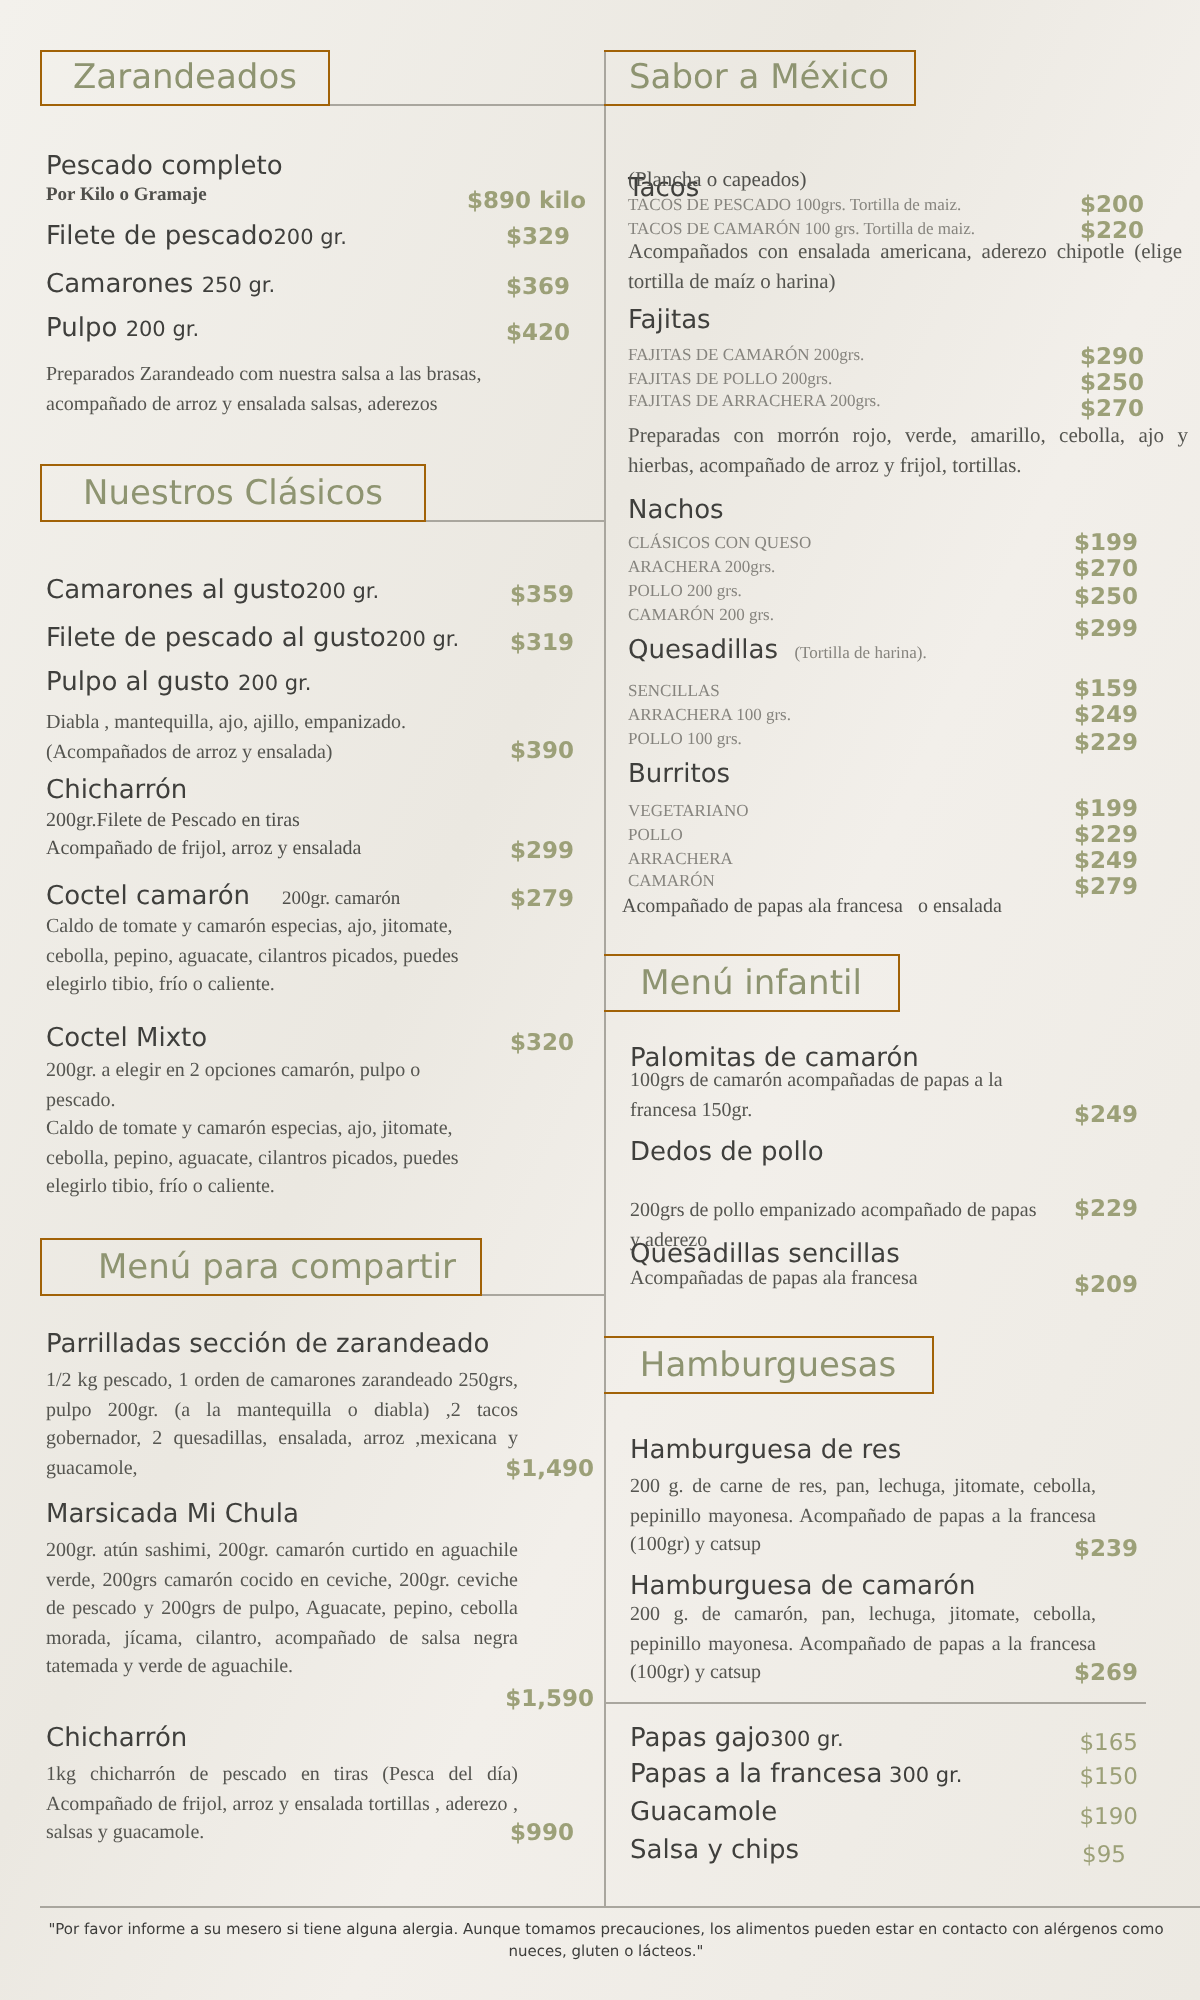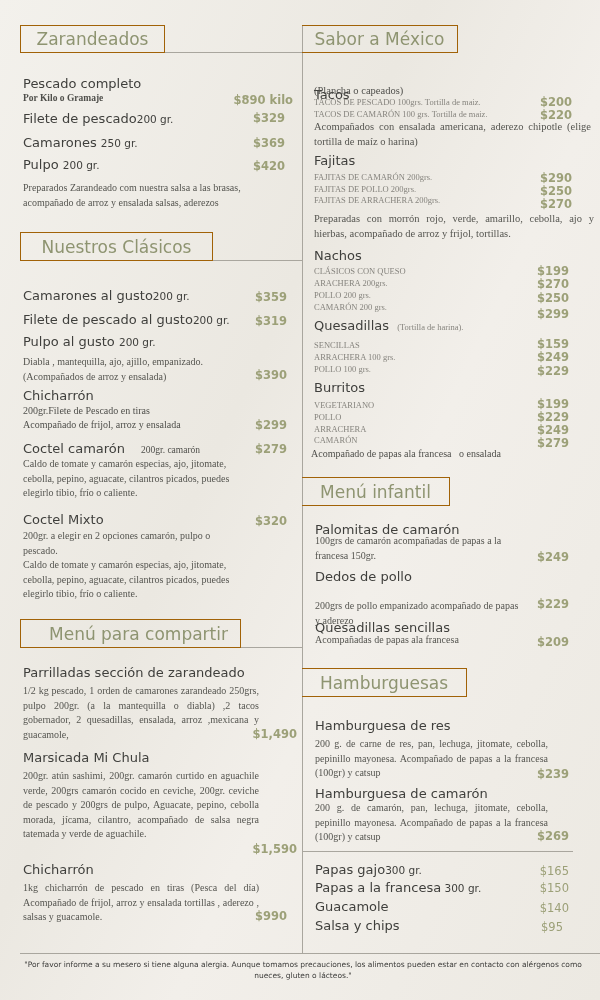--- a/index.html
+++ b/index.html
@@ -171,18 +171,18 @@
 
 <div class="hline" style="left:302px; top:851px; width:271px;"></div>
 
 <div class="abs title" style="left:315px; top:862px;"><span>Papas gajo</span><span class="w">300 gr.</span></div>
 <div class="abs price" style="right:31px; top:864px; font-weight:normal;">$165</div>
 
 <div class="abs title" style="left:315px; top:880px;"><span>Papas a la francesa</span><span class="w" style="white-space:pre;"> 300 gr.</span></div>
 <div class="abs price" style="right:31px; top:881px; font-weight:normal;">$150</div>
 
 <div class="abs title" style="left:315px; top:899px;">Guacamole</div>
-<div class="abs price" style="right:31px; top:901px; font-weight:normal;">$140</div>
+<div class="abs price" style="right:31px; top:901px; font-weight:normal;">$190</div>
 
 <div class="abs title" style="left:315px; top:918px;">Salsa y chips</div>
 <div class="abs price" style="right:37px; top:920px; font-weight:normal;">$95</div>
 
 <div class="abs footer" style="left:18px; top:959px; width:570px;">"Por favor informe a su mesero si tiene alguna alergia. Aunque tomamos precauciones, los alimentos pueden estar en contacto con alérgenos como nueces, gluten o lácteos."</div>
 
 </body></html>

